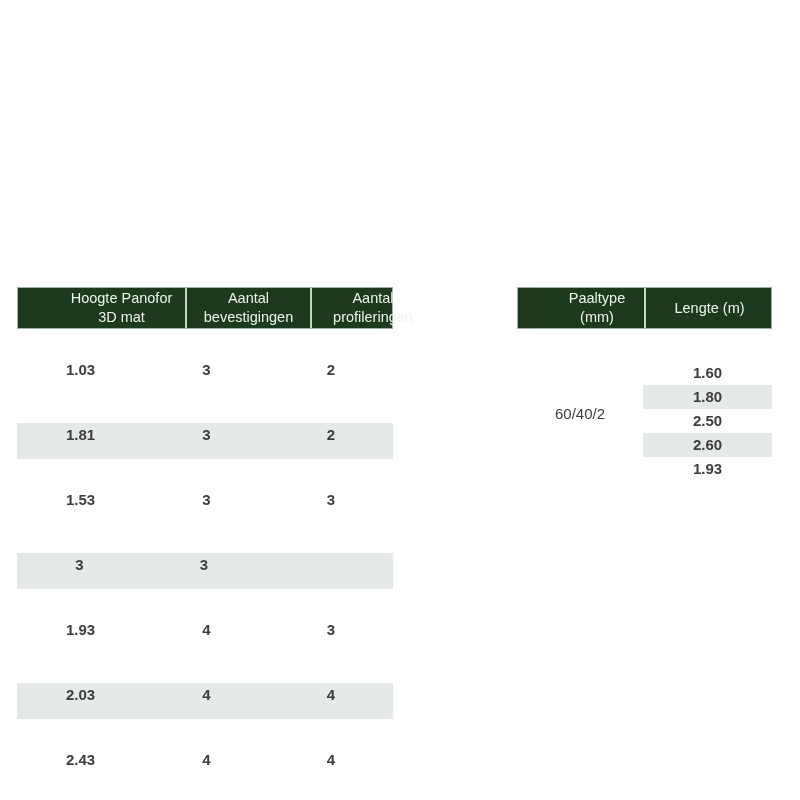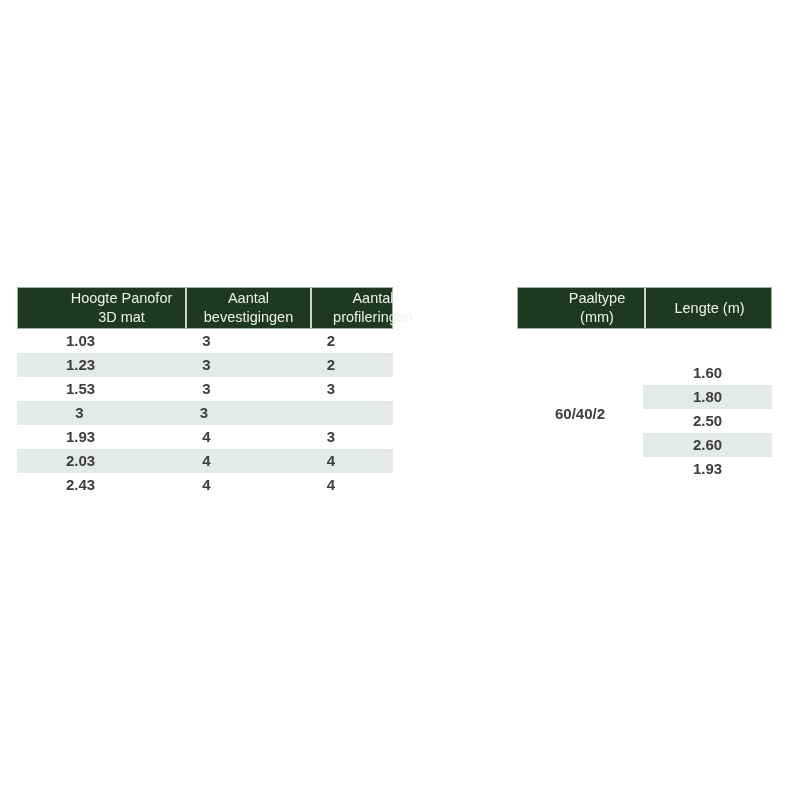--- a/index.html
+++ b/index.html
@@ -43,42 +43,42 @@
   }
   .th + .th{border-left:2px solid var(--header-divider);}
 
   .left .th.c1{flex:0 0 127px;margin-left:40px;}
   .left .th.c2{flex:0 0 125px;}
   .left .th.c3{flex:0 0 124px;}
   .right .th.c1{flex:0 0 126px;padding-left:32px;}
   .right .th.c2{flex:0 0 129px;}
 
   .tbody{width:100%;}
-  .tr{display:flex;height:24px;}
+  .tr{display:flex;height:36px;margin-top:29px;}
   .tbody .tr:nth-child(even){background:var(--stripe-bg);}
   .td{
     flex:1 1 auto;
     text-align:center;
     line-height:24px;
     font-size:15px;
     font-weight:700;
     color:var(--body-text);
   }
   .left .td.c1{flex:0 0 127px;}
   .left .td.c2{flex:0 0 125px;}
   .left .td.c3{flex:0 0 124px;}
 
   .rbody{display:flex;height:168px;}
   .paaltype-col{
     flex:0 0 126px;
     display:flex;
     align-items:center;
     justify-content:center;
     font-size:15px;
-    font-weight:700;
+    font-weight:400;
     color:var(--body-text);
     text-align:center;
   }
   .lengte-col{flex:0 0 129px;display:flex;flex-direction:column;margin-top:32px;}
   .lengte-col .lrow{
     height:24px;
     line-height:24px;
     text-align:center;
     font-size:15px;
     font-weight:700;
@@ -106,21 +106,21 @@
         <span>profileringen</span>
       </div>
     </div>
     <div class="tbody">
       <div class="tr">
         <div class="td c1">1.03</div>
         <div class="td c2">3</div>
         <div class="td c3">2</div>
       </div>
       <div class="tr">
-        <div class="td c1">1.23</div>
+        <div class="td c1">1.81</div>
         <div class="td c2">3</div>
         <div class="td c3">2</div>
       </div>
       <div class="tr">
         <div class="td c1">1.53</div>
         <div class="td c2">3</div>
         <div class="td c3">3</div>
       </div>
       <div class="tr">
         <div class="td c2">3</div>

